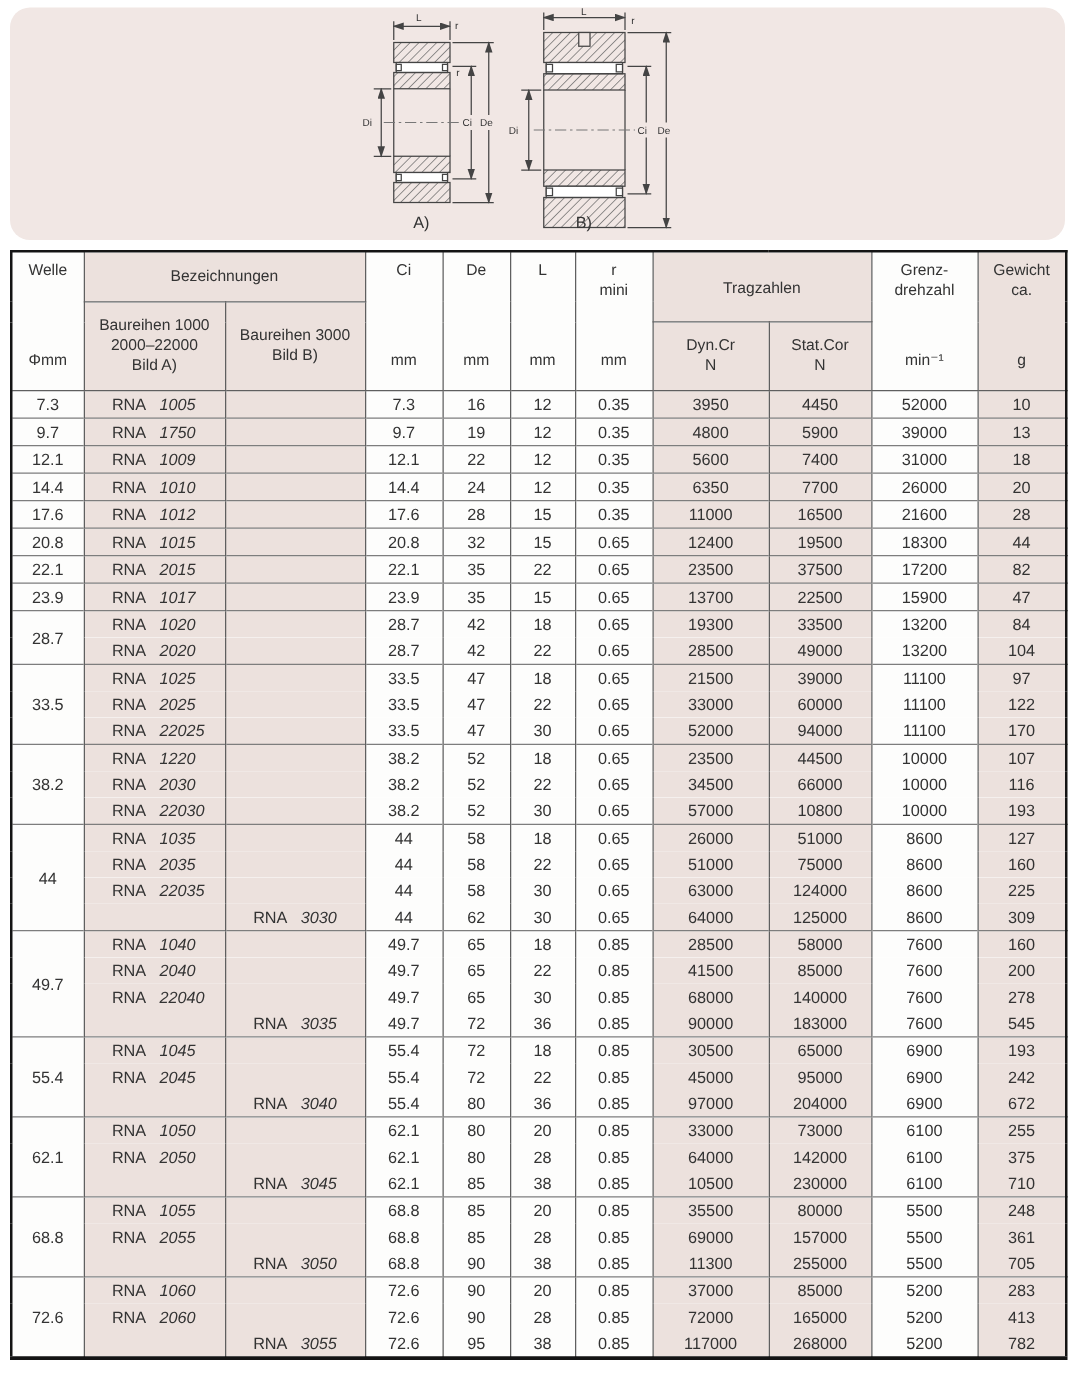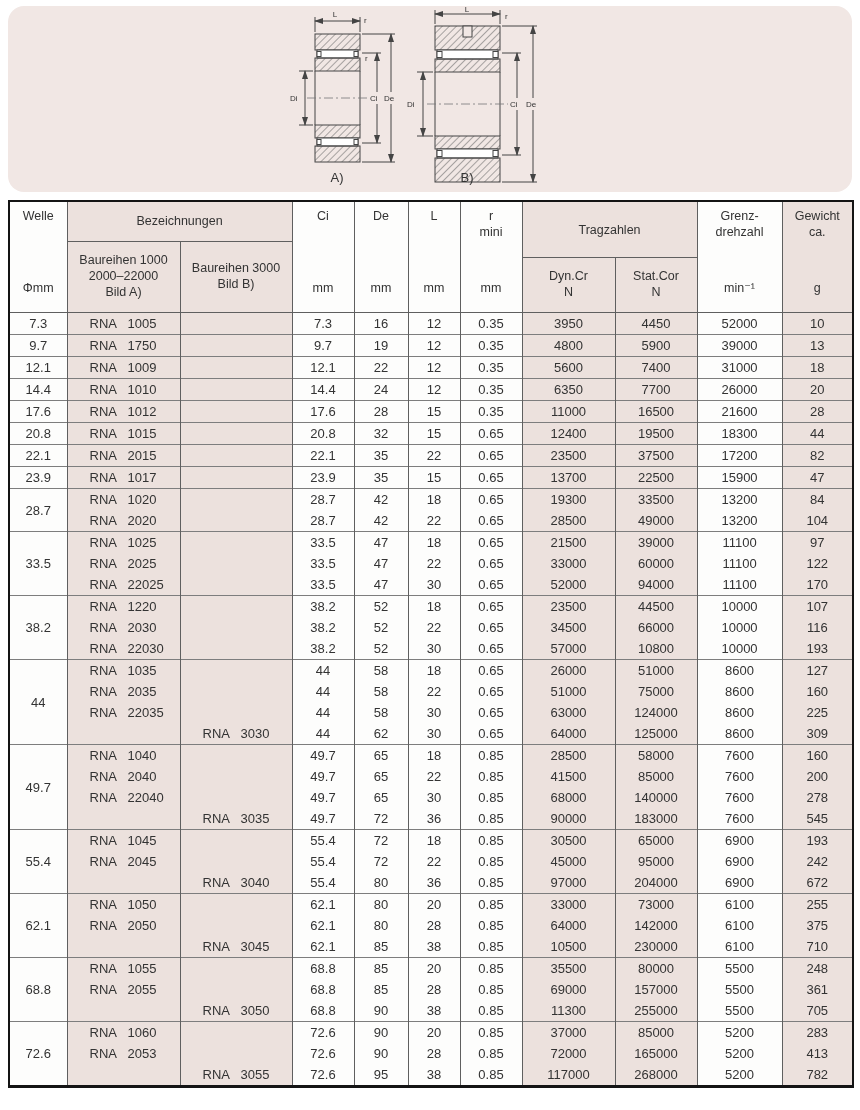--- a/index.html
+++ b/index.html
@@ -39,21 +39,21 @@
   .vcell{
     height:96px;margin:7px 0;display:flex;flex-direction:column;
     justify-content:space-between;align-items:center;line-height:1.25;
   }
   .vcell .unit{padding-bottom:8px;text-align:right;}
   tbody td{height:21px;line-height:21px;}
   tbody tr.group-start td{border-top:1px solid #7d7d7d;}
   tbody tr:not(.group-start) td{border-top:none;}
   td.desig{text-align:left;white-space:nowrap;}
   td.desig .p{display:inline-block;margin-left:22px;width:38px;}
-  td.desig .n{display:inline-block;}
+  td.desig .n{display:inline-block;font-style:italic;}
   td.welle{font-size:13px;}
 </style>
 </head>
 <body>
 
 <div class="panel">
   <svg width="290" height="186" viewBox="0 0 290 186">
     <defs>
       <pattern id="hatch" width="5" height="5" patternUnits="userSpaceOnUse" patternTransform="rotate(45)">
         <line x1="0" y1="0" x2="0" y2="5" stroke="#666" stroke-width="1.1"></line>
@@ -646,21 +646,21 @@
           <td class="white">72.6</td>
           <td class="white">90</td>
           <td class="white">20</td>
           <td class="white">0.85</td>
           <td class="pink">37000</td>
           <td class="pink">85000</td>
           <td class="white">5200</td>
           <td class="pink">283</td>
         </tr>
         <tr>
-          <td class="pink desig"><span class="p">RNA</span><span class="n">2053</span></td>
+          <td class="pink desig"><span class="p">RNA</span><span class="n">2060</span></td>
           <td class="pink desig"></td>
           <td class="white">72.6</td>
           <td class="white">90</td>
           <td class="white">28</td>
           <td class="white">0.85</td>
           <td class="pink">72000</td>
           <td class="pink">165000</td>
           <td class="white">5200</td>
           <td class="pink">413</td>
         </tr>

